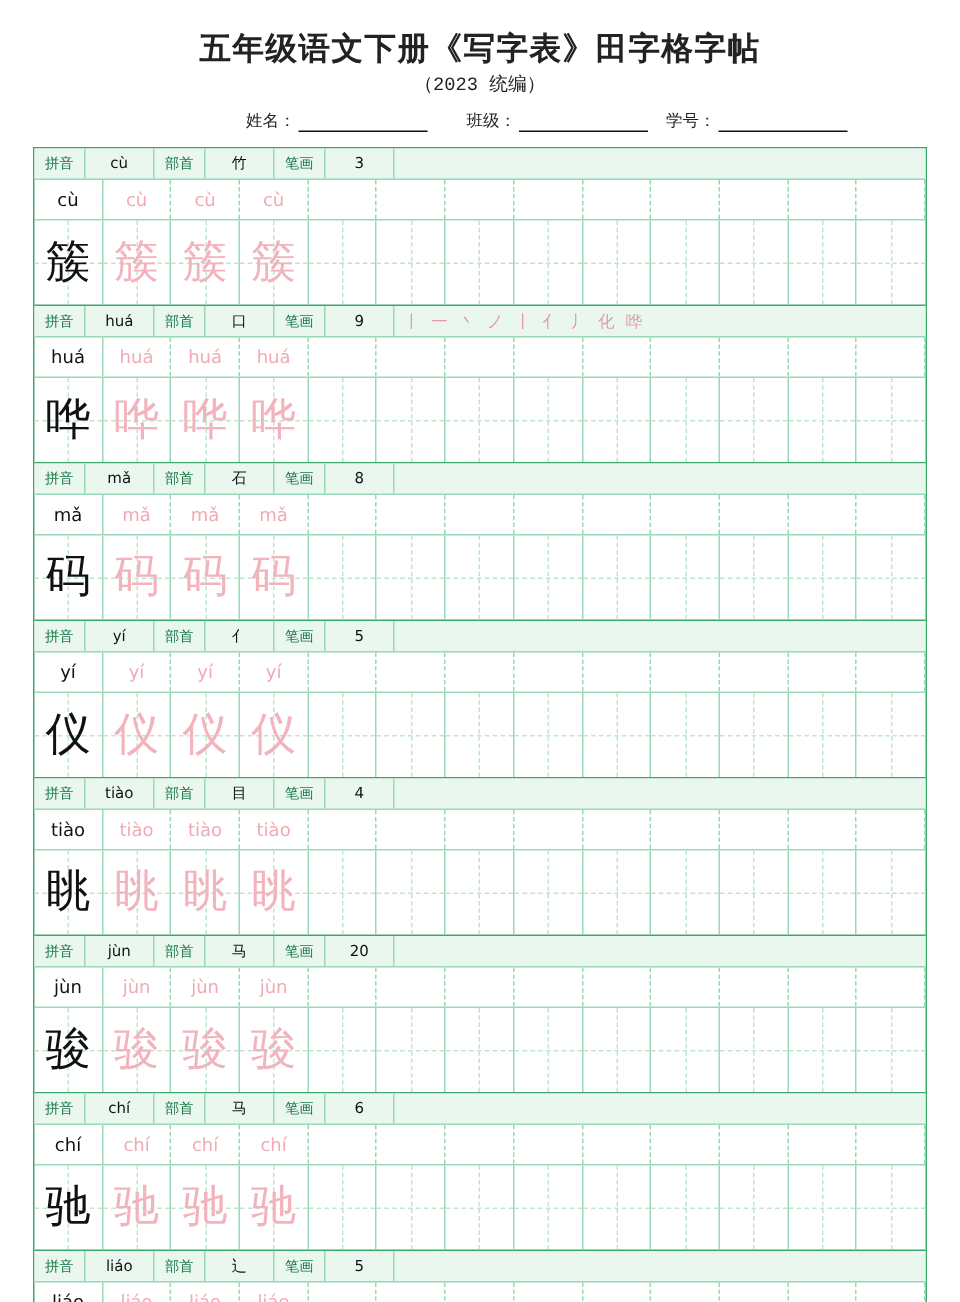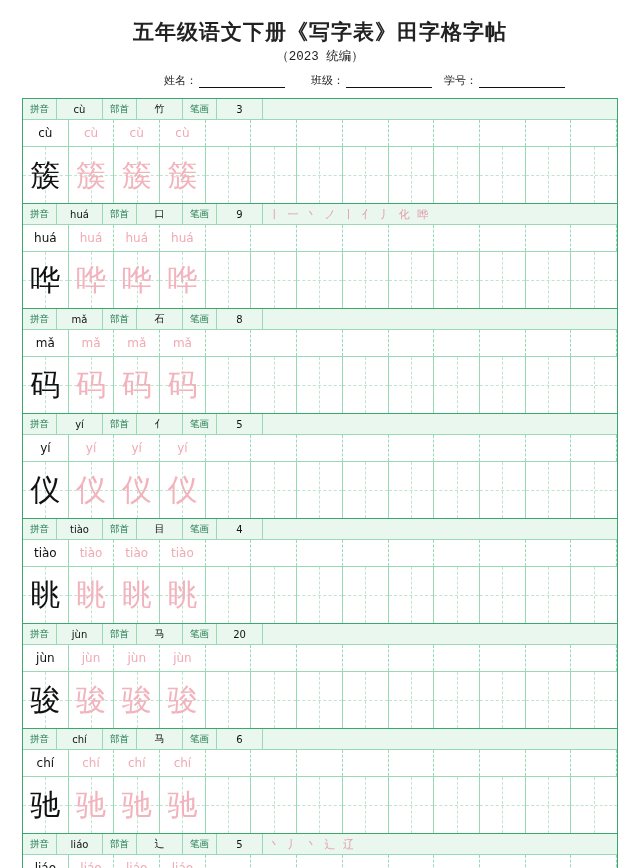--- a/index.html
+++ b/index.html
@@ -608,21 +608,20 @@
         </div>
       </div>
       <div class="block">
         <div class="inforow">
           <div class="infocell lbl">拼音</div>
           <div class="infocell val">liáo</div>
           <div class="infocell lbl">部首</div>
           <div class="infocell val">辶</div>
           <div class="infocell lbl">笔画</div>
           <div class="infocell val">5</div>
-          <div class="infocell strokes">丶 丿 丶 辶 辽</div>
         </div>
         <div class="pinyinrow">
           <div class="pycell first">liáo</div>
           <div class="pycell trace">liáo</div>
           <div class="pycell trace">liáo</div>
           <div class="pycell trace">liáo</div>
           <div class="pycell blank"></div>
           <div class="pycell blank"></div>
           <div class="pycell blank"></div>
           <div class="pycell blank"></div>

